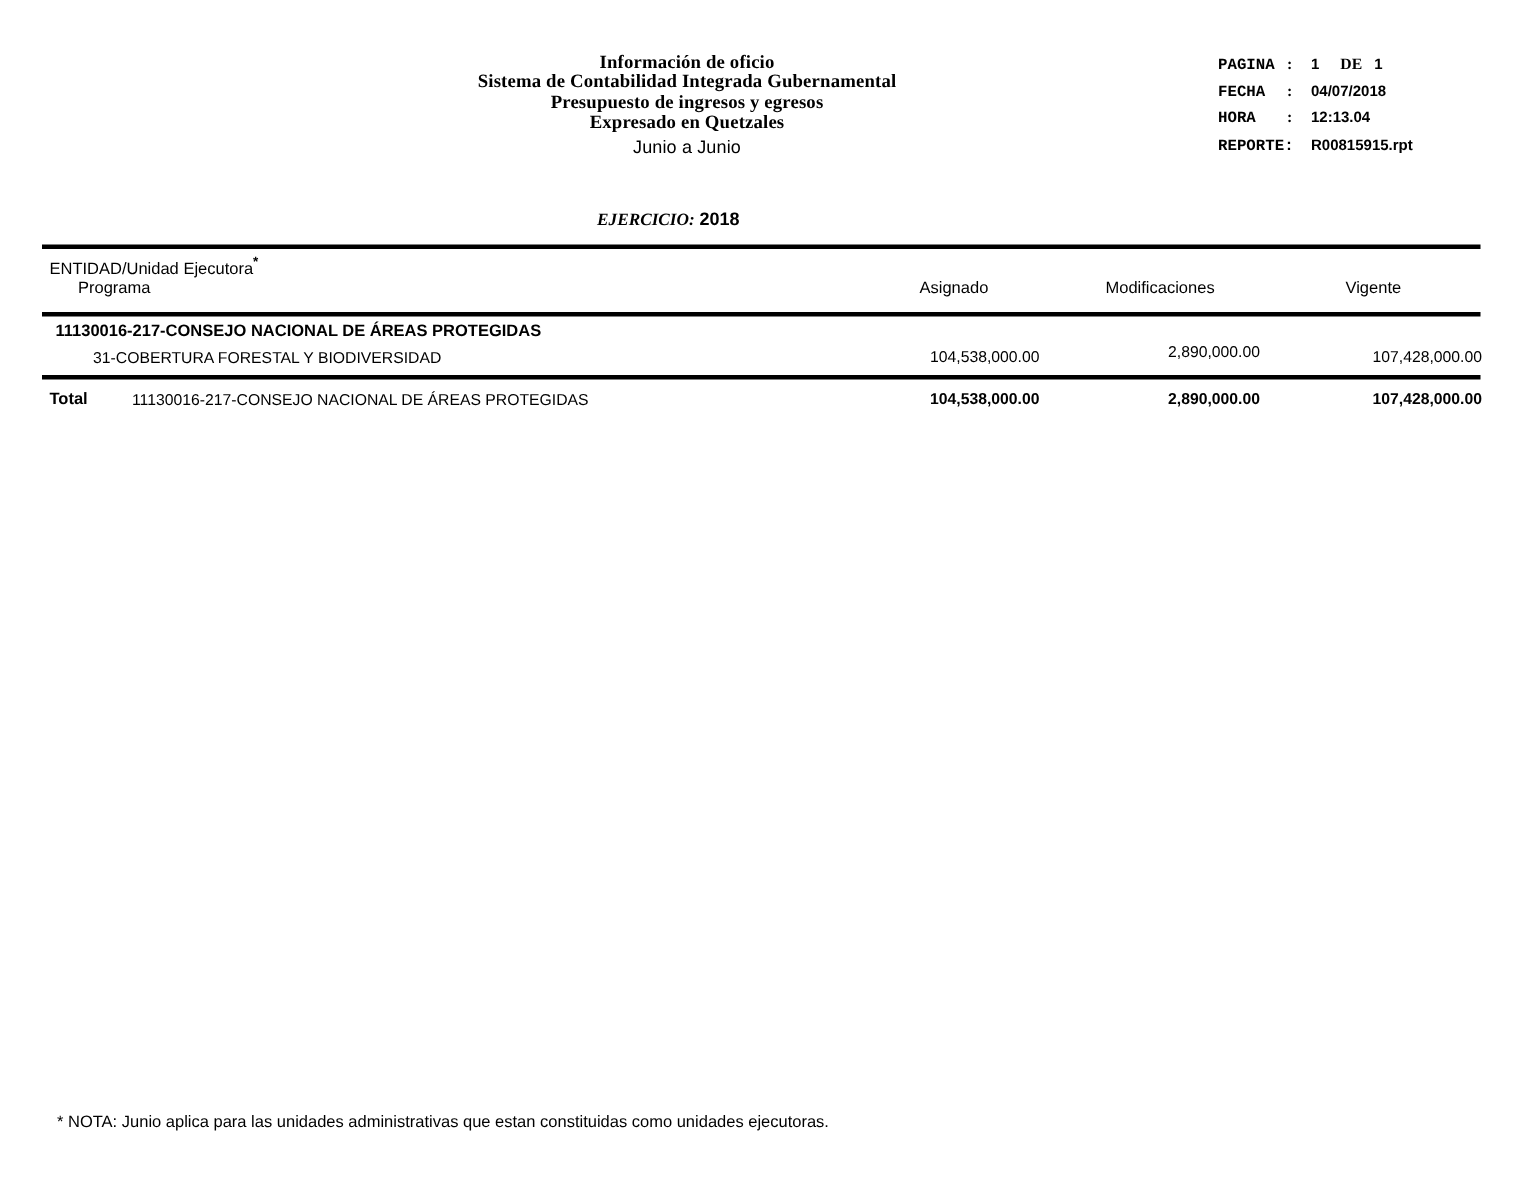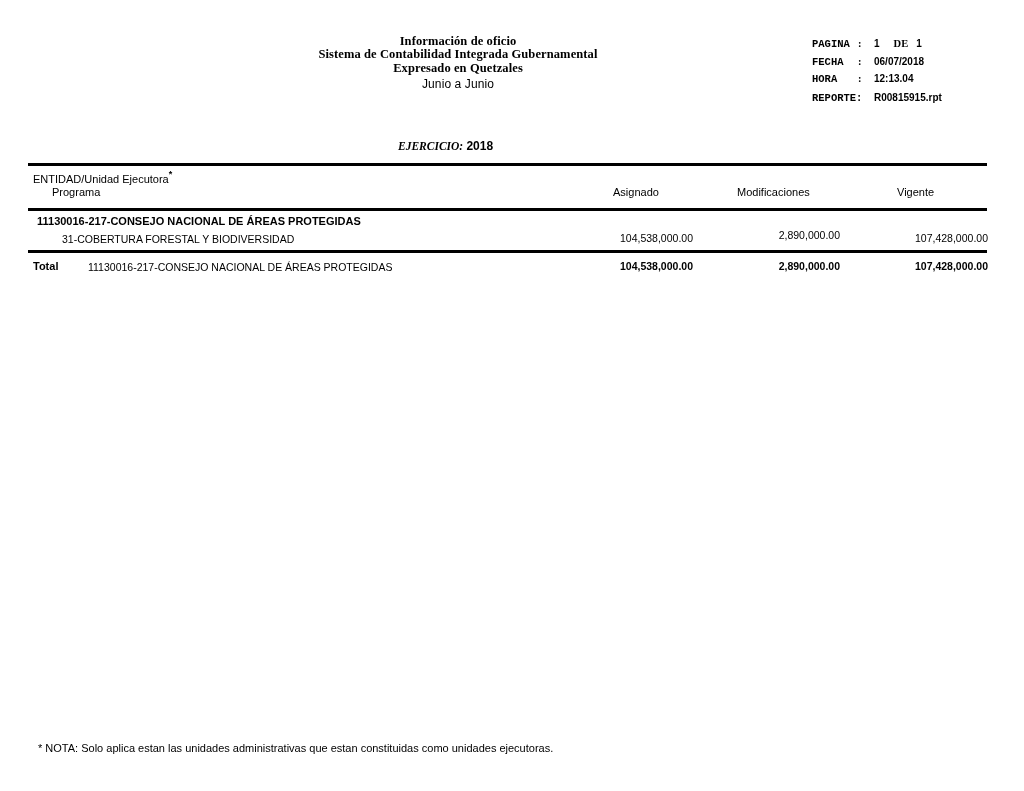--- a/index.html
+++ b/index.html
@@ -109,41 +109,42 @@
     top: 742px;
     font-size: 11px;
   }
 </style>
 </head>
 <body>
 
 <div class="abs title-block">
   <div>Información de oficio</div>
   <div>Sistema de Contabilidad Integrada Gubernamental</div>
+  <div>Presupuesto de ingresos y egresos</div>
   <div>Expresado en Quetzales</div>
   <div class="title-period">Junio a Junio</div>
 </div>
 
 <div class="abs ejercicio-row">
   <span class="ejercicio-label">EJERCICIO:</span>
   <span class="ejercicio-value">2018</span>
 </div>
 
 <div class="abs info-block">
   <div class="info-row">
     <span class="info-label">PAGINA</span>
     <span class="info-colon">:</span>
     <span class="info-value">1</span>
     <span class="pagina-de">DE</span>
     <span class="info-value">1</span>
   </div>
   <div class="info-row">
     <span class="info-label">FECHA</span>
     <span class="info-colon">:</span>
-    <span class="info-value">06/07/2018</span>
+    <span class="info-value">04/07/2018</span>
   </div>
   <div class="info-row">
     <span class="info-label">HORA</span>
     <span class="info-colon">:</span>
     <span class="info-value">12:13.04</span>
   </div>
   <div class="info-row reporte">
     <span class="info-label" style="width:62px;flex:0 0 62px;">REPORTE:</span>
     <span class="info-value">R00815915.rpt</span>
   </div>
@@ -167,13 +168,13 @@
 <div class="abs num-box" style="left:543px; top:232px;">104,538,000.00</div>
 <div class="abs num-box" style="left:690px; top:229px;">2,890,000.00</div>
 <div class="abs num-box" style="left:838px; top:232px;">107,428,000.00</div>
 
 <div class="abs t-bold" style="left:33px; top:260px;">Total</div>
 <div class="abs t-sans" style="left:88px; top:261px; font-size:10.5px;">11130016-217-CONSEJO NACIONAL DE ÁREAS PROTEGIDAS</div>
 <div class="abs num-bold" style="left:543px; top:260px;">104,538,000.00</div>
 <div class="abs num-bold" style="left:690px; top:260px;">2,890,000.00</div>
 <div class="abs num-bold" style="left:838px; top:260px;">107,428,000.00</div>
 
-<div class="abs note">* NOTA: Solo aplica estan las unidades administrativas que estan constituidas como unidades ejecutoras.</div>
+<div class="abs note">* NOTA: Junio aplica para las unidades administrativas que estan constituidas como unidades ejecutoras.</div>
 
 </body></html>

